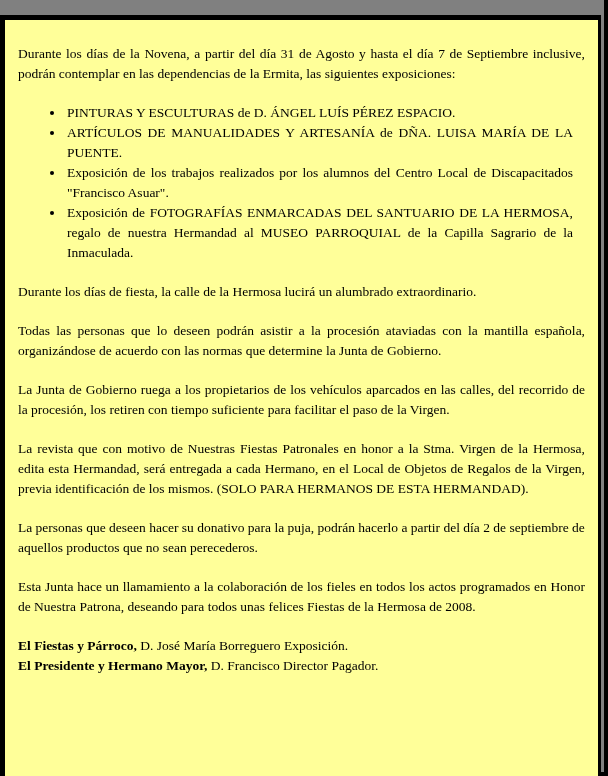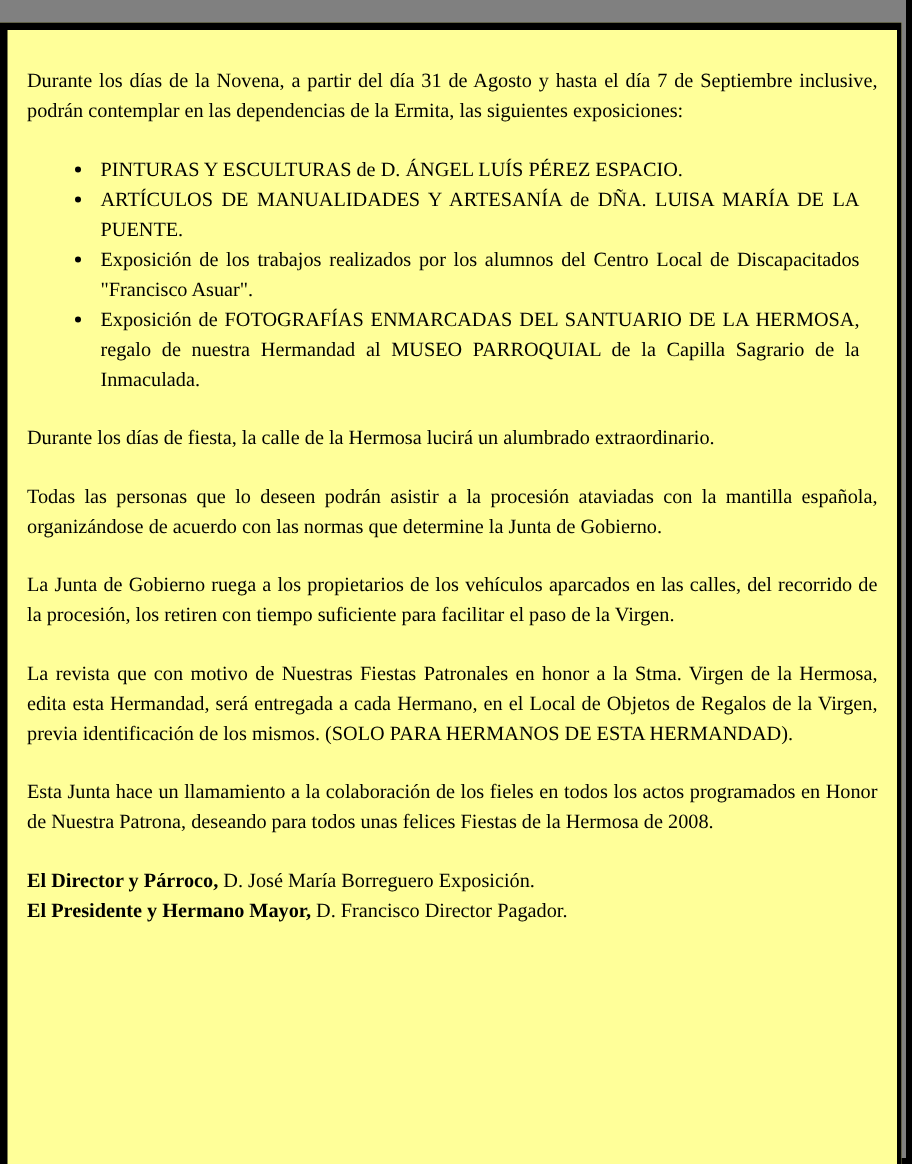--- a/index.html
+++ b/index.html
@@ -74,25 +74,26 @@
 
   <p>Durante los días de fiesta, la calle de la Hermosa lucirá un alumbrado extraordinario.</p>
 
 
   <p>Todas las personas que lo deseen podrán asistir a la procesión ataviadas con la mantilla española, organizándose de acuerdo con las normas que determine la Junta de Gobierno.</p>
 
   <p>La Junta de Gobierno ruega a los propietarios de los vehículos aparcados en las calles, del recorrido de la procesión, los retiren con tiempo suficiente para facilitar el paso de la Virgen.</p>
 
   <p>La revista que con motivo de Nuestras Fiestas Patronales en honor a la Stma. Virgen de la Hermosa, edita esta Hermandad, será entregada a cada Hermano, en el Local de Objetos de Regalos de la Virgen, previa identificación de los mismos. (SOLO PARA HERMANOS DE ESTA HERMANDAD).</p>
 
+  <p class="left-align">La personas que deseen hacer su donativo para la puja, podrán hacerlo a partir del día 2 de septiembre de aquellos productos que no sean perecederos.</p>
 
   <p>Esta Junta hace un llamamiento a la colaboración de los fieles en todos los actos programados en Honor de Nuestra Patrona, deseando para todos unas felices Fiestas de la Hermosa de 2008.</p>
 
   <p class="sig">
-    <strong>El Director y Párroco,</strong>
+    <strong>El Fiestas y Párroco,</strong>
     <span>D. José María Borreguero Exposición.</span>
   </p>
 
   <p class="sig">
     <strong>El Presidente y Hermano Mayor,</strong>
     <span> D. Francisco Director Pagador.</span>
   </p>
 
 </div>
 

